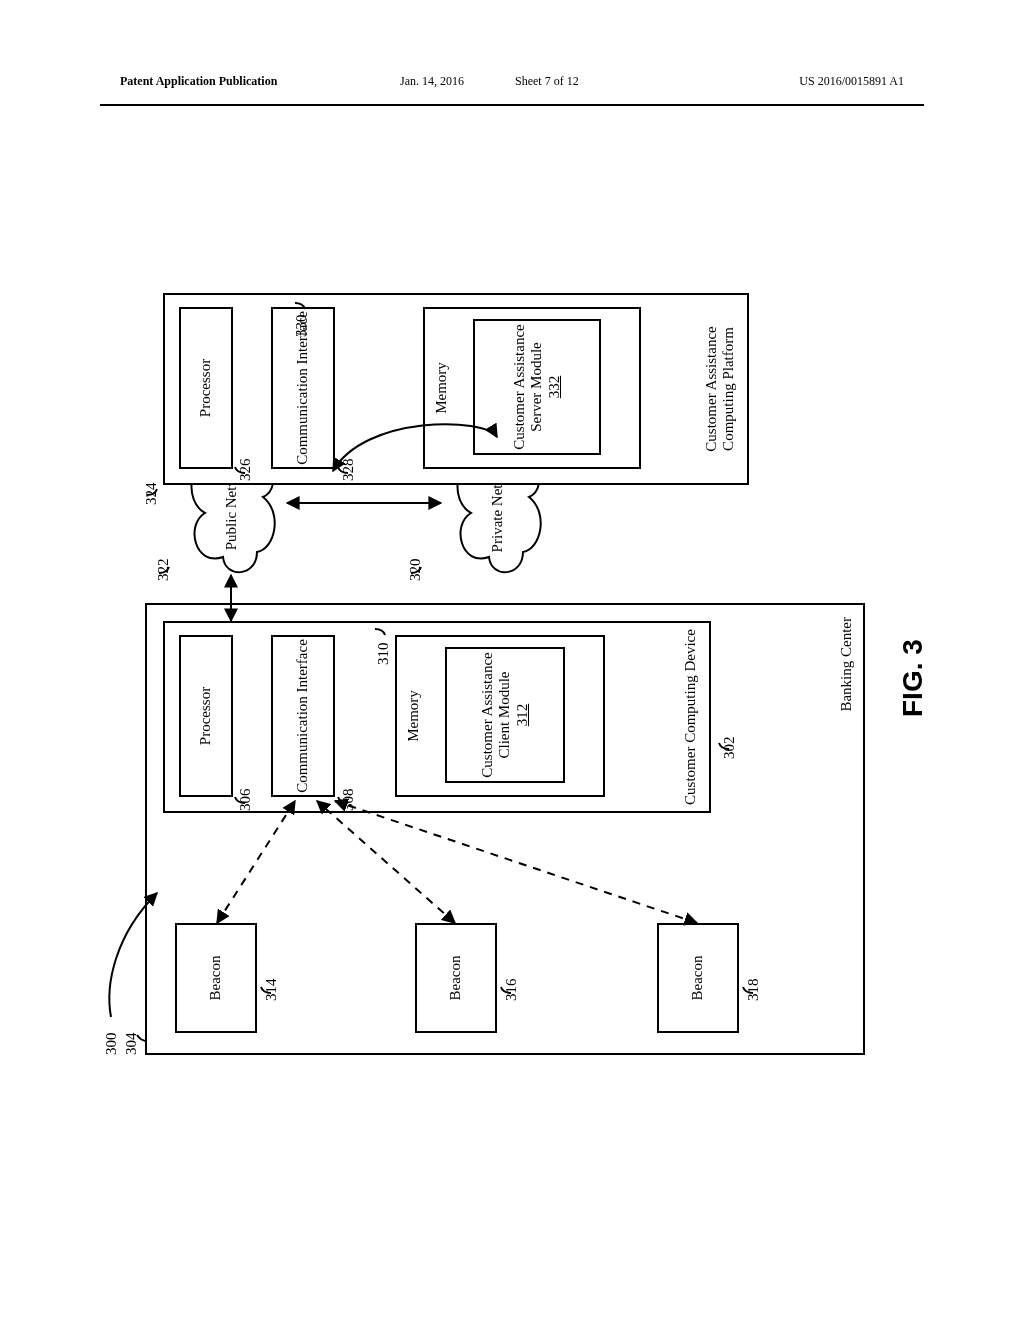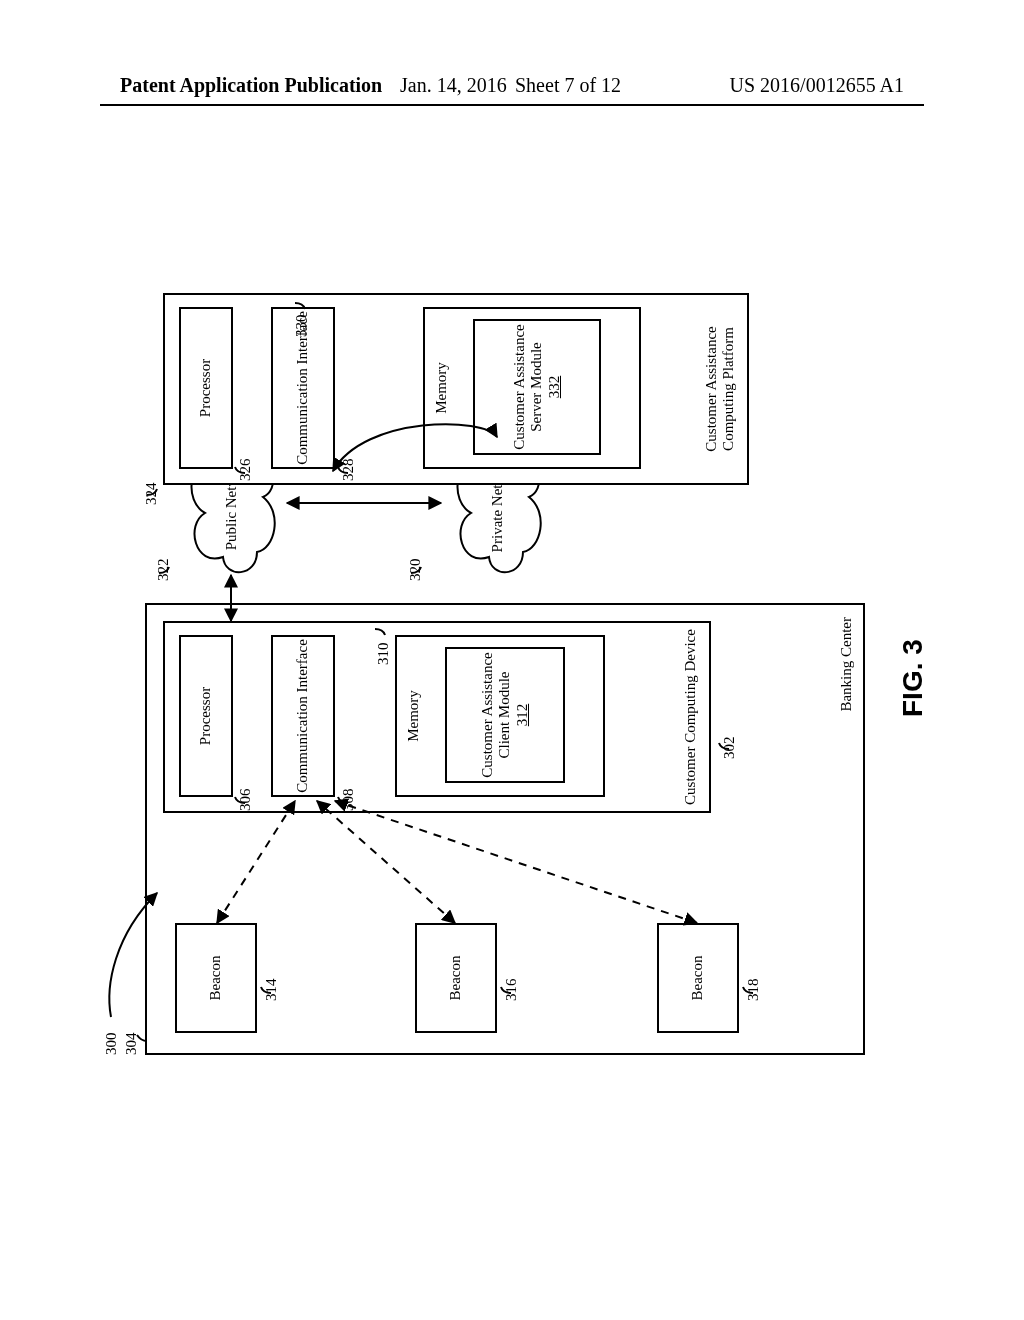--- a/index.html
+++ b/index.html
@@ -17,21 +17,21 @@
     top: 60px;
     width: 844px;
     height: 1200px;
   }
   .header {
     position: absolute;
     top: 14px;
     left: 20px;
     right: 20px;
     height: 30px;
-    font-size: 20px;
+    font-size: 12px;
   }
   .hdr-left { position: absolute; left: 10px; font-weight: bold; }
   .hdr-mid  { position: absolute; left: 290px; }
   .hdr-right{ position: absolute; right: 10px; }
   .hdr-rule {
     position: absolute;
     top: 44px; left: 10px; right: 10px;
     border-top: 2px solid #000;
   }
 
@@ -86,21 +86,21 @@
 </style>
 </head>
 <body>
 
 <div class="page">
 
   <div class="header">
     <span class="hdr-left">Patent Application Publication</span>
     <span class="hdr-mid">Jan. 14, 2016</span>
     <span class="hdr-mid" style="left:405px">Sheet 7 of 12</span>
-    <span class="hdr-right">US 2016/0012655 A1</span>
+    <span class="hdr-right">US 2016/0015891 A1</span>
   </div>
   <div class="hdr-rule"></div>
 
   <div class="figwrap">
 
     <span class="lbl" style="left:10px; top:58px;">300</span>
 
     <div class="box" style="left:10px; top:100px; width:452px; height:720px; align-items:flex-end; justify-content:flex-end; padding:8px;">
       <span style="position:absolute; right:12px; bottom:8px;">Banking Center</span>
     </div>

